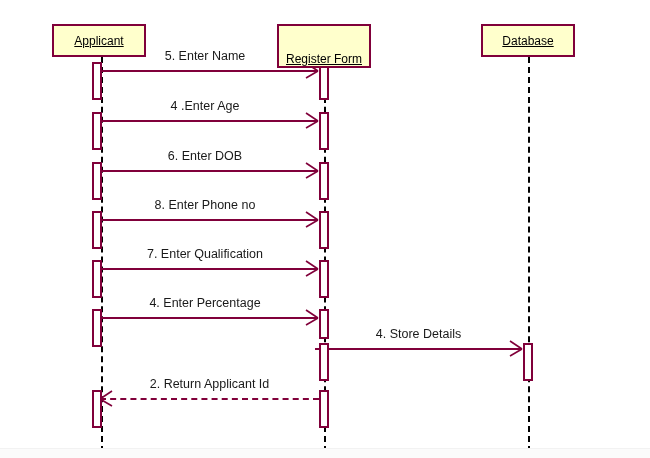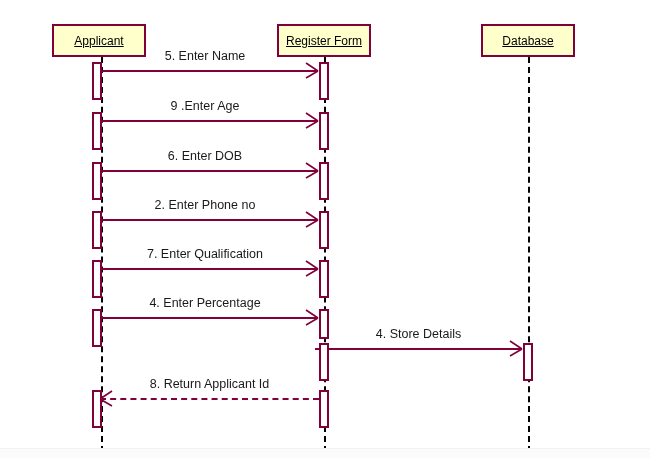--- a/index.html
+++ b/index.html
@@ -163,33 +163,33 @@
       <div class="activation" style="left: 319px; top: 309px; width: 10px; height: 30px;"></div>
       <div class="activation" style="left: 319px; top: 343px; width: 10px; height: 38px;"></div>
       <div class="activation" style="left: 319px; top: 390px; width: 10px; height: 38px;"></div>
       <div class="activation" style="left: 523px; top: 343px; width: 10px; height: 38px;"></div>
     </div>
 
   <div id="participants-layer">
       <div class="actor-box" style="left: 52px; top: 24px; width: 94px; height: 33px;">
         <span class="actor-label">Applicant</span>
       </div>
-      <div class="actor-box" style="left: 277px; top: 24px; width: 94px; height: 33px;">
+      <div class="actor-box" style="left: 277px; top: 24px; width: 94px; height: 44px; align-items: flex-end;">
         <span class="actor-label">Register Form</span>
       </div>
       <div class="actor-box" style="left: 481px; top: 24px; width: 94px; height: 33px;">
         <span class="actor-label">Database</span>
       </div>
     </div>
 
   <div id="labels-layer">
       <div class="msg-label" style="left: 75px; width: 260px; top: 49px;">5. Enter Name</div>
-      <div class="msg-label" style="left: 75px; width: 260px; top: 99px;">9 .Enter Age</div>
+      <div class="msg-label" style="left: 75px; width: 260px; top: 99px;">4 .Enter Age</div>
       <div class="msg-label" style="left: 75px; width: 260px; top: 149px;">6. Enter DOB</div>
-      <div class="msg-label" style="left: 75px; width: 260px; top: 198px;">2. Enter Phone no</div>
+      <div class="msg-label" style="left: 75px; width: 260px; top: 198px;">8. Enter Phone no</div>
       <div class="msg-label" style="left: 75px; width: 260px; top: 247px;">7. Enter Qualification</div>
       <div class="msg-label" style="left: 75px; width: 260px; top: 296px;">4. Enter Percentage</div>
       <div class="msg-label" style="left: 288.5px; width: 260px; top: 327px;">4. Store Details</div>
-      <div class="msg-label" style="left: 79.5px; width: 260px; top: 377px;">8. Return Applicant Id</div>
+      <div class="msg-label" style="left: 79.5px; width: 260px; top: 377px;">2. Return Applicant Id</div>
     </div>
 
   <div class="bottom-band"></div>
 </div>
 
 </body></html>

